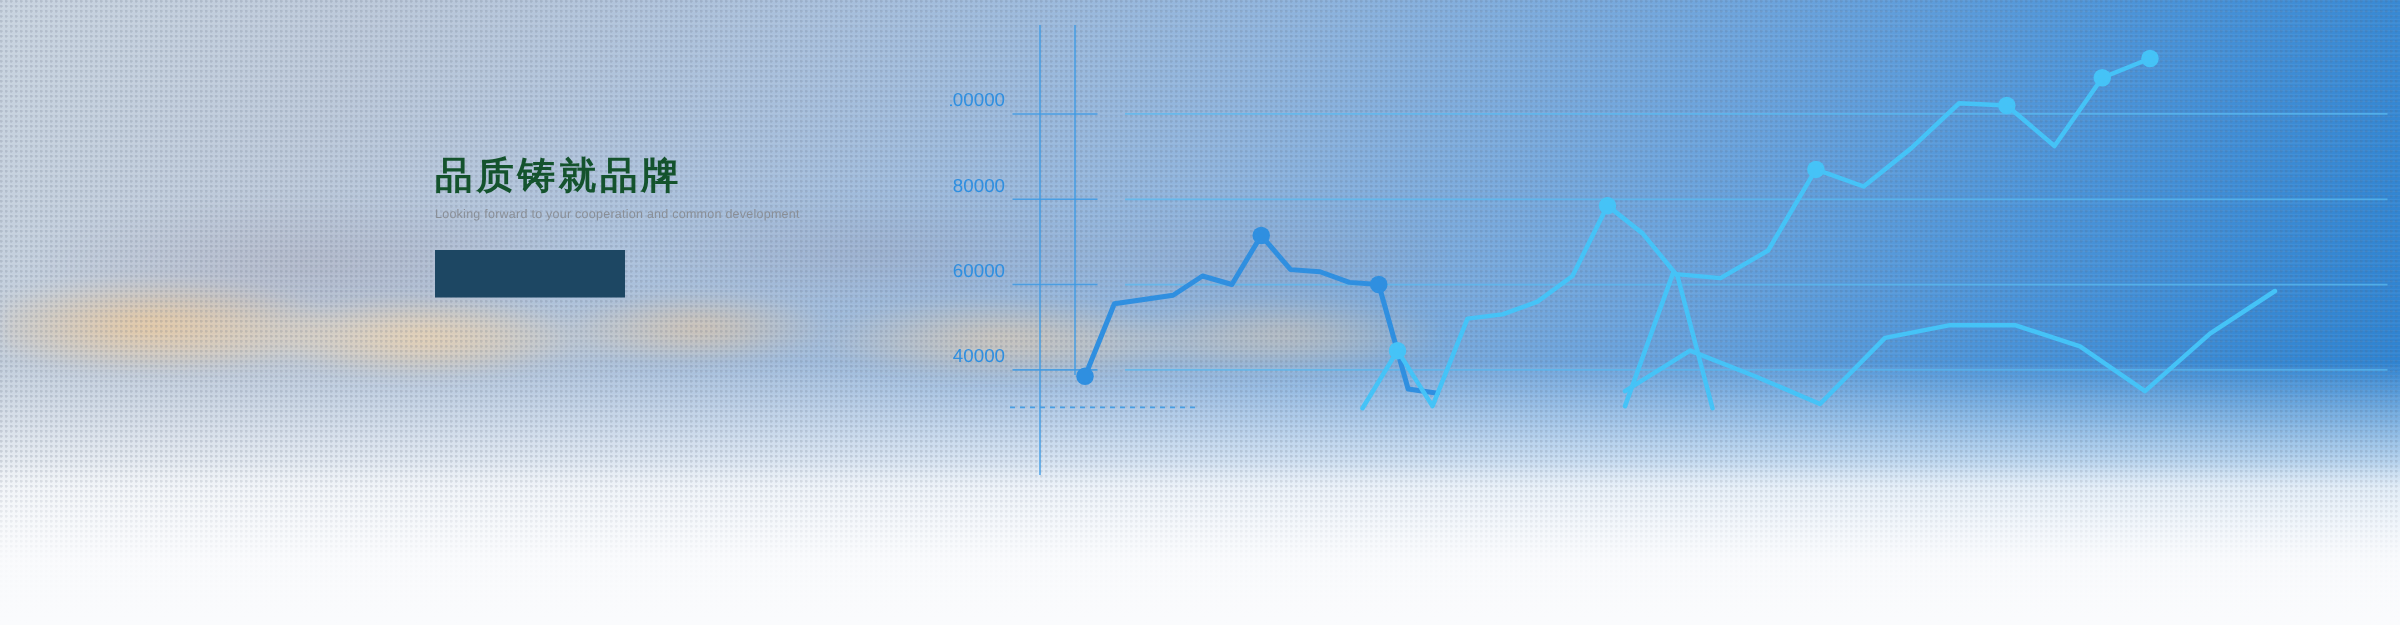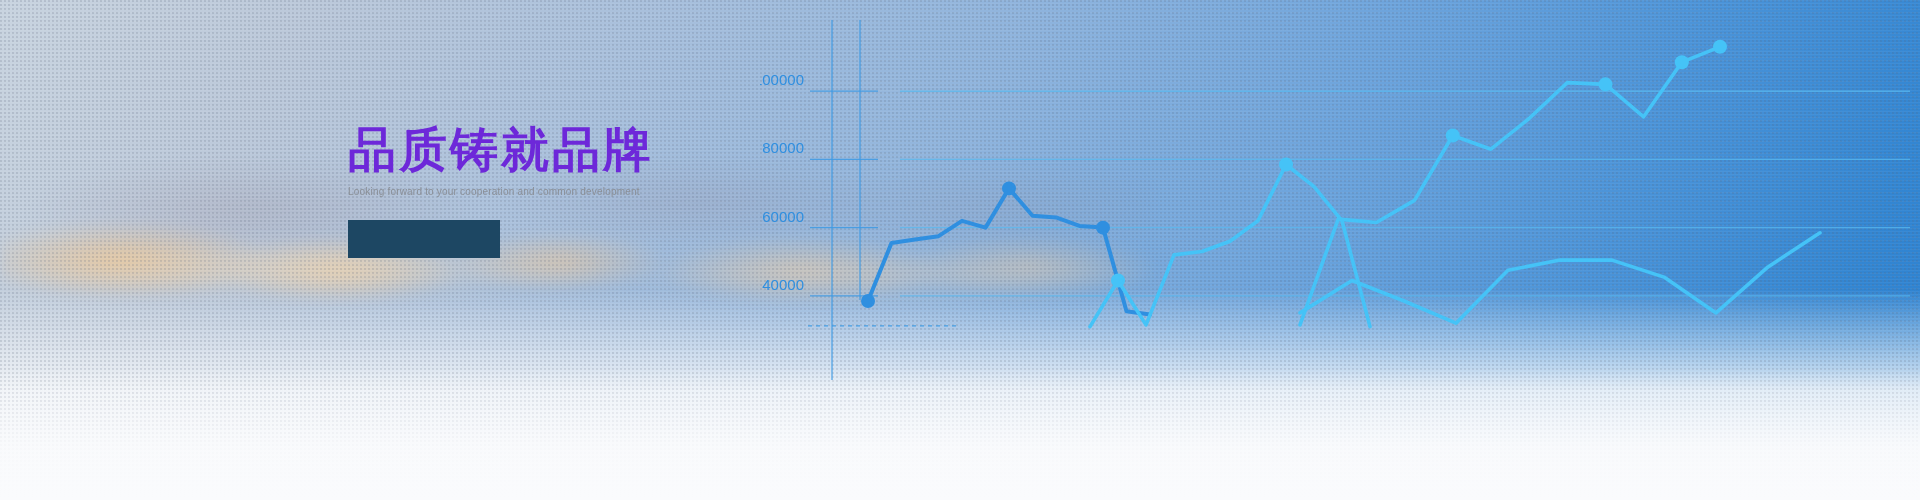--- a/index.html
+++ b/index.html
@@ -74,24 +74,24 @@
   }
 
   
   .copy {
     position:absolute;
     left:348px;
     top:124px;
     width:420px;
   }
   .headline {
-    font-size:48px;
+    font-size:30px;
     line-height:1.1;
     font-weight:700;
-    color:#6d28d9;
+    color:#14532d;
     letter-spacing:3px;
     white-space:nowrap;
   }
   .subhead {
     margin-top:26px;
     font-size:26px;
     line-height:1.2;
     font-weight:400;
     color:#6c7b8c;
     letter-spacing:2px;

